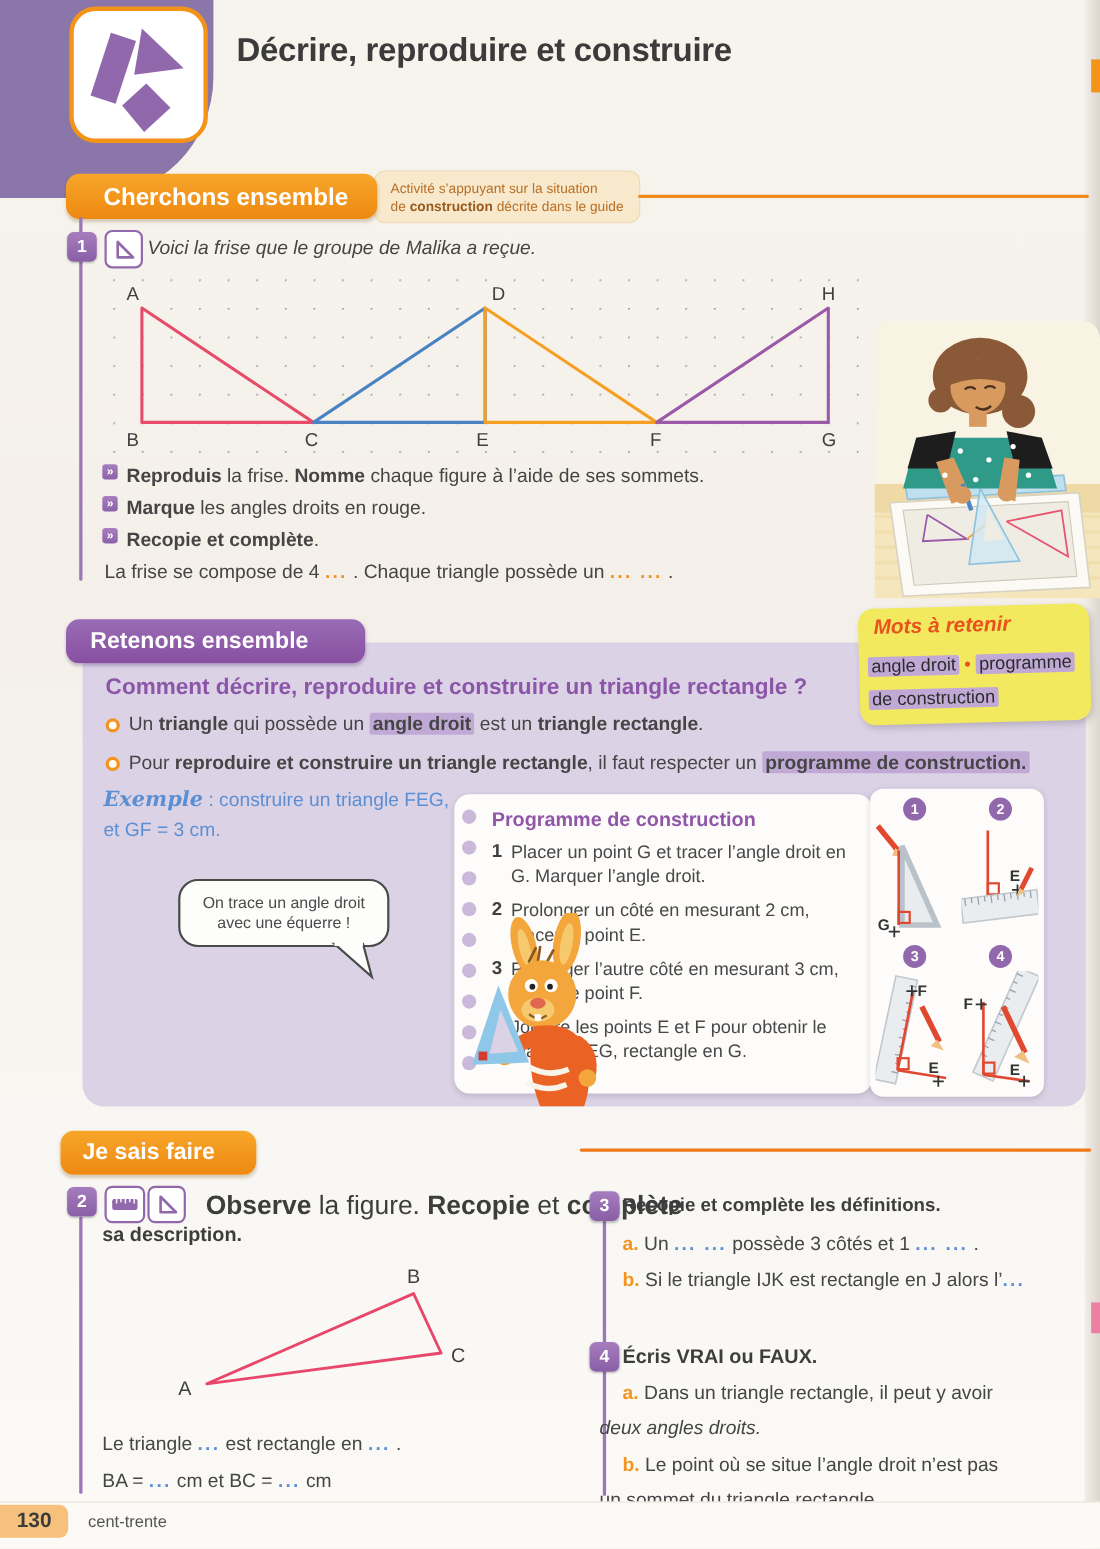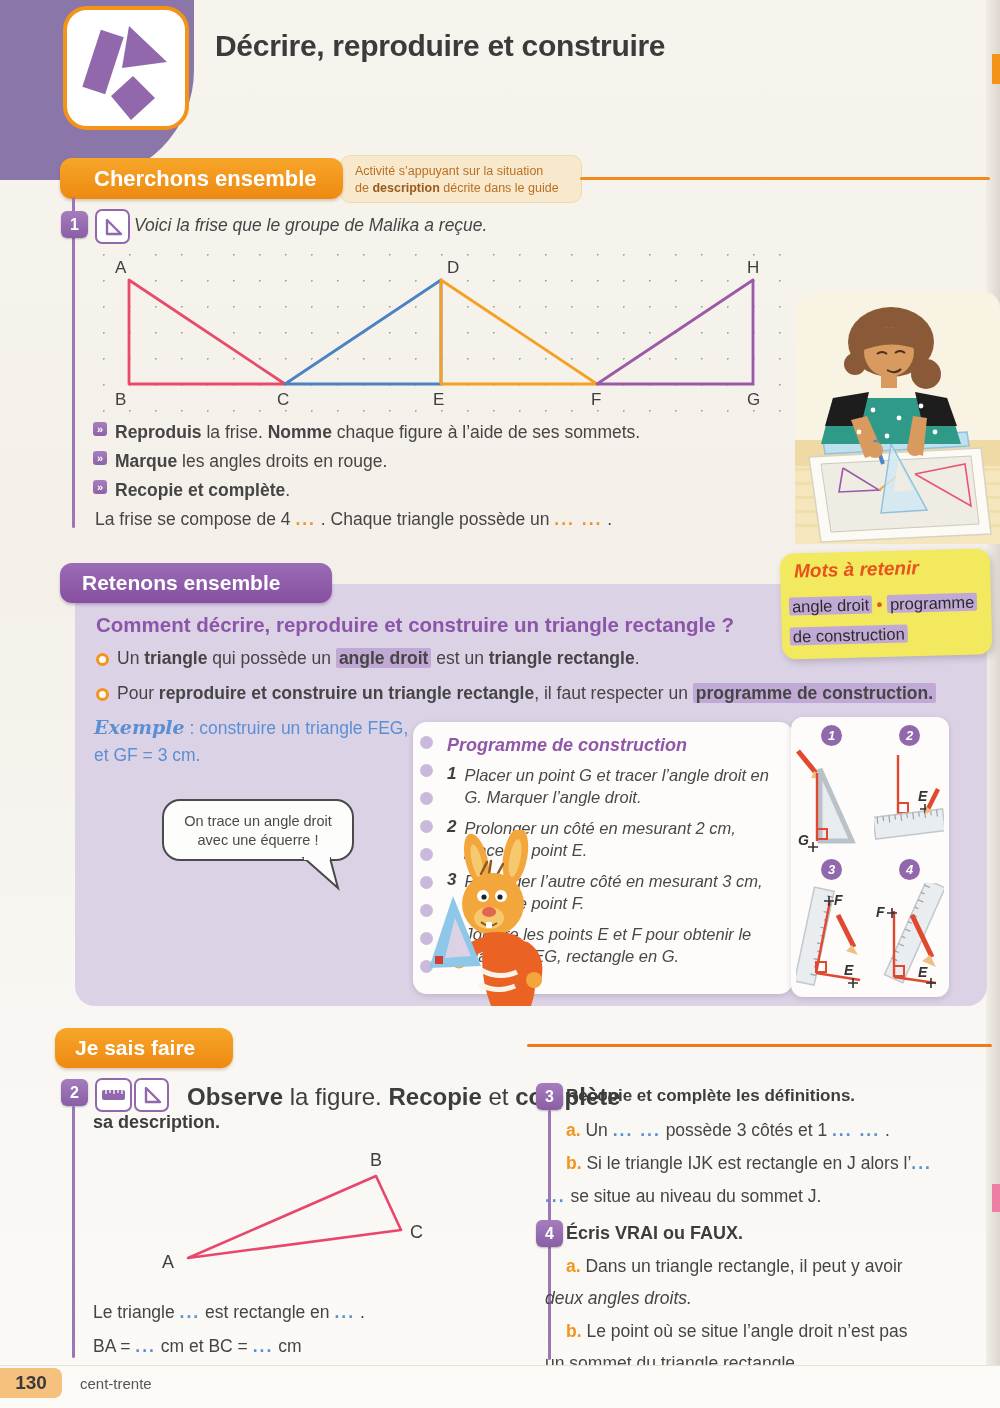--- a/index.html
+++ b/index.html
@@ -21,21 +21,21 @@
                  color:#fff;font-weight:bold;box-shadow:0 2px 3px rgba(120,70,0,.25);}
   .banner-purple{background:linear-gradient(180deg,#9a6cb6,#874fa0);border-radius:12px;
                  color:#fff;font-weight:bold;box-shadow:0 2px 3px rgba(60,20,90,.25);}
   .vline{width:3px;background:#9c77b8;border-radius:2px;}
   .bulletsq{width:14px;height:14px;background:linear-gradient(180deg,#a77fbf,#8d61a8);
             border-radius:3px;color:#fff;font-size:11px;line-height:14px;text-align:center;font-weight:bold;flex:0 0 14px;}
   .obullet{width:7px;height:7px;border:3.5px solid #f2941d;border-radius:50%;background:#fdfcf8;flex:0 0 7px;}
   .row{display:flex;align-items:flex-start;gap:8px;}
   .stepnum{width:21px;height:21px;border-radius:50%;background:#9268ac;color:#fff;
            font-size:13px;font-weight:bold;display:flex;align-items:center;justify-content:center;}
-  .card{background:#fdfcfa;border-radius:14px;box-shadow:0 2px 6px rgba(0,0,0,.14);font-style:italic;}
+  .card{background:#fdfcfa;border-radius:14px;box-shadow:0 2px 6px rgba(0,0,0,.14);}
 </style>
 </head>
 <body>
 
 <div class="page">
 
   <div class="abs" style="left:986px;top:0;width:14px;height:1408px;background:linear-gradient(90deg,#f1eee8,#dcd6ce);"></div>
   <div class="abs" style="left:992px;top:54px;width:8px;height:30px;background:#f39318;"></div>
   <div class="abs" style="left:992px;top:1184px;width:8px;height:28px;background:#ee7fa4;"></div>
 
@@ -49,21 +49,21 @@
     </svg>
   </div>
 
   <div class="abs" style="left:215px;top:27px;font-size:30px;font-weight:bold;color:#3b3b3b;line-height:38px;letter-spacing:-0.3px;">
     <div>Décrire, reproduire et construire</div>
   </div>
 
   <div class="abs" style="left:340px;top:155px;width:242px;height:48px;background:#f8e9cc;border:1px solid #eedbb6;border-radius:10px;
               font-size:12.5px;color:#b96f25;line-height:17px;padding:7px 0 0 14px;box-sizing:border-box;">
     <div>Activité s’appuyant sur la situation</div>
-    <div><span>de </span><span class="b" style="color:#9a5a1d">description</span><span> décrite dans le guide</span></div>
+    <div><span>de </span><span class="b" style="color:#9a5a1d">construction</span><span> décrite dans le guide</span></div>
   </div>
   <div class="abs" style="left:580px;top:177px;width:410px;height:3px;background:#f28a1e;border-radius:2px;"></div>
   <div class="abs banner-orange" style="left:60px;top:158px;width:283px;height:41px;font-size:22px;line-height:41px;padding-left:34px;box-sizing:border-box;">
     <span>Cherchons ensemble</span>
   </div>
 
   <div class="abs vline" style="left:72px;top:197px;height:331px;"></div>
 
   <div class="abs numbox" style="left:61px;top:211px;">
     <span>1</span>
@@ -386,23 +386,20 @@
   <div class="abs numbox" style="left:536px;top:1083px;">
     <span>3</span>
   </div>
   <div class="abs b" style="left:566px;top:1086px;font-size:17px;color:#3d3d3d;text-align:right;">Recopie et complète les définitions.</div>
   <div class="abs body17" style="left:566px;top:1120px;width:430px;">
     <span class="b" style="color:#f2941d;">a.</span><span> Un </span><span class="dots-b">... ...</span><span> possède 3 côtés et 1 </span><span class="dots-b">... ...</span><span> .</span>
   </div>
   <div class="abs body17" style="left:566px;top:1153px;width:440px;">
     <span class="b" style="color:#f2941d;">b.</span><span> Si le triangle IJK est rectangle en J alors l’</span><span class="dots-b">...</span>
   </div>
-  <div class="abs body17" style="left:545px;top:1186px;">
-    <span class="dots-b">...</span><span> se situe au niveau du sommet J.</span>
-  </div>
 
   <div class="abs numbox" style="left:536px;top:1220px;">
     <span>4</span>
   </div>
   <div class="abs b" style="left:566px;top:1223px;font-size:18px;color:#3d3d3d;">Écris VRAI ou FAUX.</div>
   <div class="abs body17" style="left:566px;top:1256px;width:440px;">
     <span class="b" style="color:#f2941d;">a.</span><span> Dans un triangle rectangle, il peut y avoir</span>
   </div>
   <div class="abs body17" style="left:545px;top:1288px;font-style:italic;">deux angles droits.</div>
   <div class="abs body17" style="left:566px;top:1321px;width:440px;">

